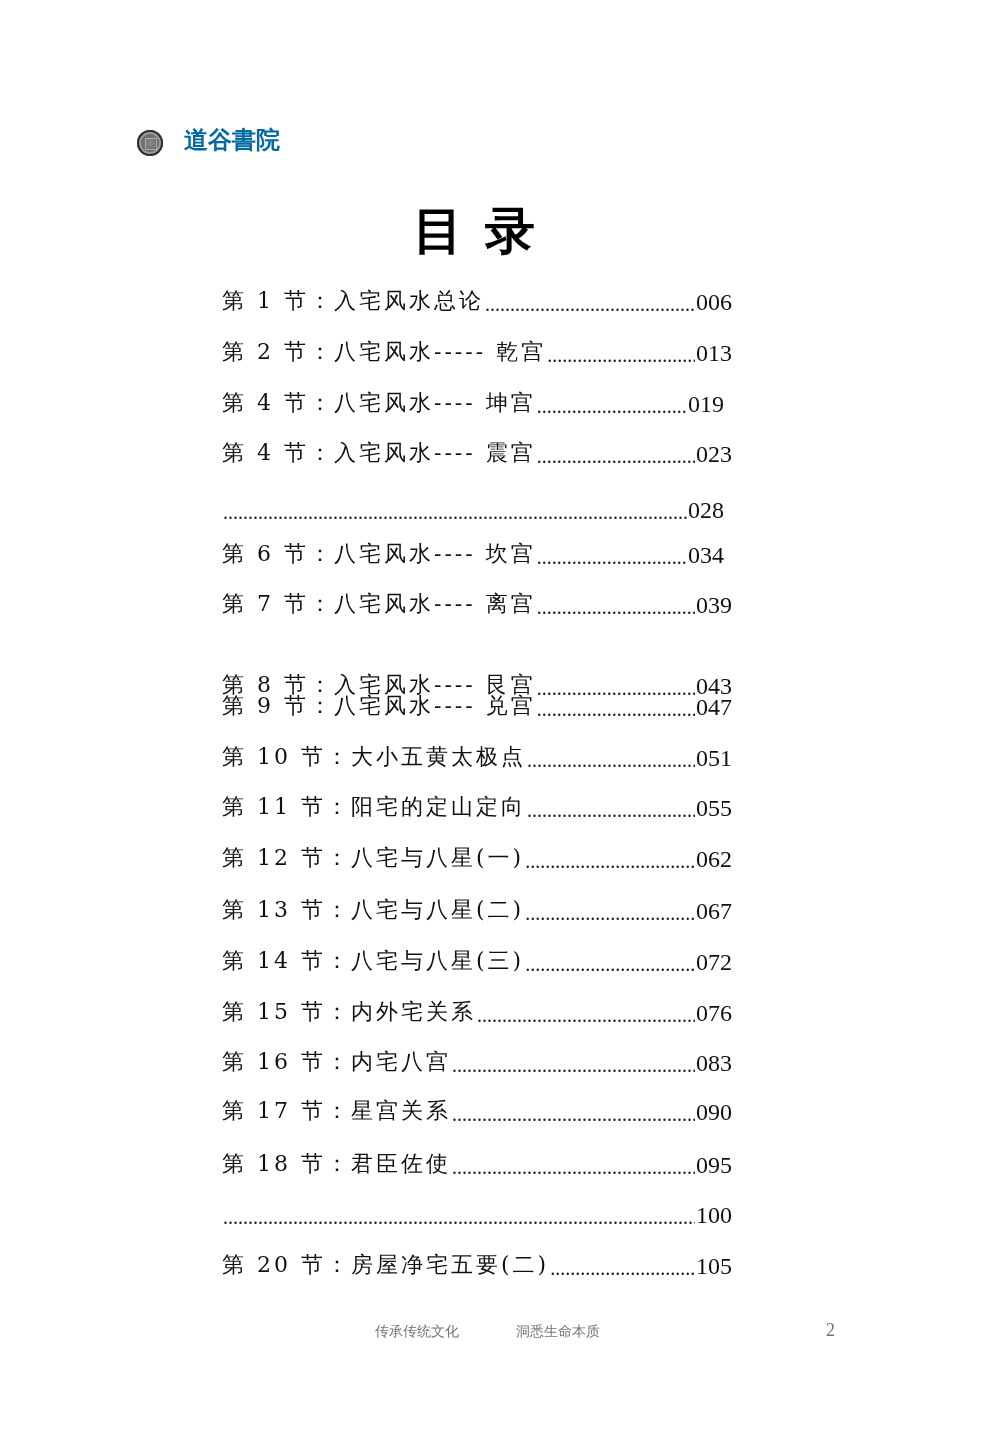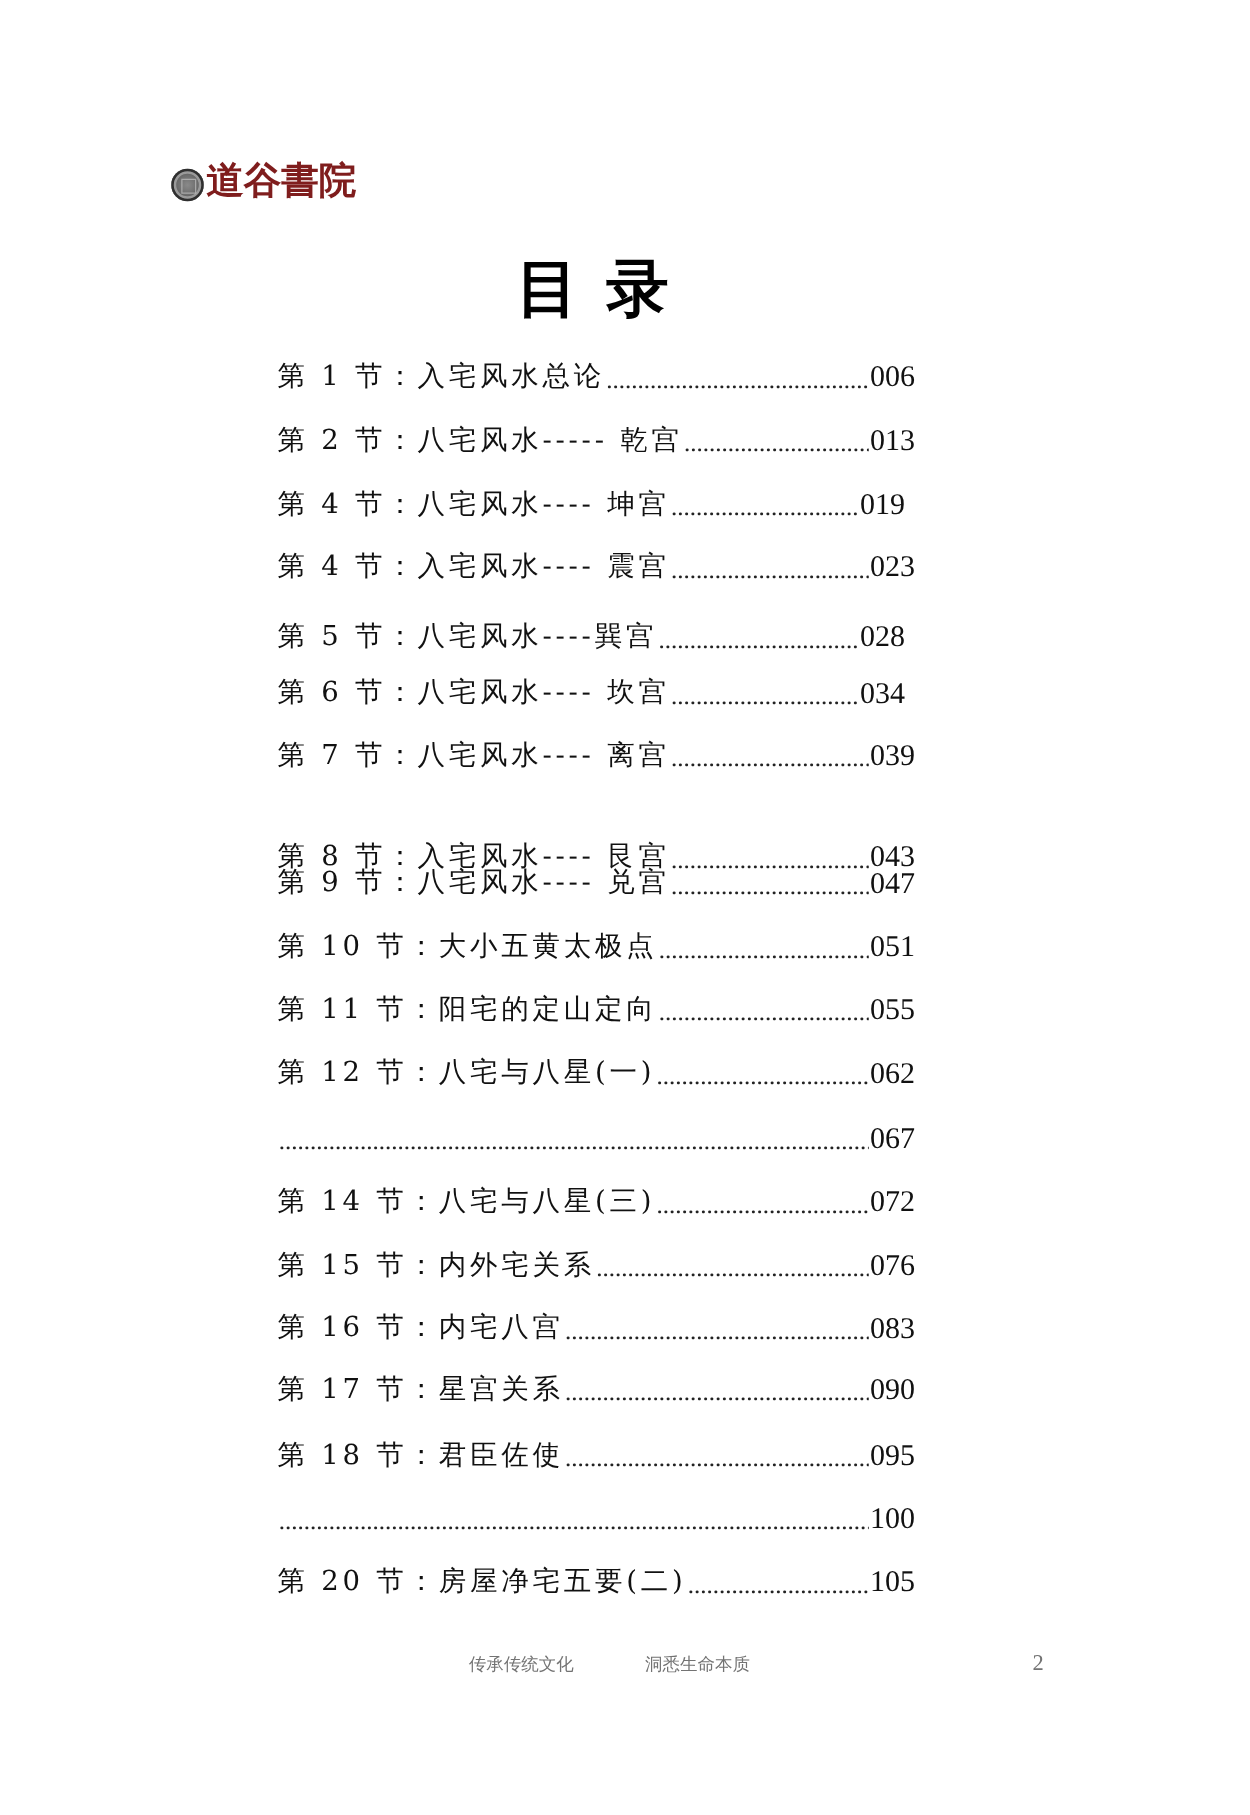--- a/index.html
+++ b/index.html
@@ -36,23 +36,24 @@
       content: "";
       position: absolute;
       left: 8px; top: 8px;
       width: 10px; height: 10px;
       border: 1px solid #cfcfcf;
       opacity: 0.6;
     }
     .logo-text {
       font-family: "DejaVu Sans", "Liberation Sans", sans-serif;
       font-weight: bold;
-      font-size: 30px;
+      font-size: 24px;
       letter-spacing: 0px;
-      color: #7f1d1d;
+      color: #0369a1;
+      margin-left: 19px;
     }
     .toc-title {
       position: absolute;
       left: 0;
       width: 948px;
       top: 198px;
       text-align: center;
       font-family: "DejaVu Sans", "Liberation Sans", sans-serif;
       font-weight: bold;
       font-size: 50px;
@@ -145,21 +146,20 @@
     <span class="toc-label">第 4 节：八宅风水---- 坤宫</span>
     <span class="toc-dots">....................................................................................................</span>
     <span class="toc-page">019</span>
   </div>
   <div class="toc-row" style="top:436px;width:510px">
     <span class="toc-label">第 4 节：入宅风水---- 震宫</span>
     <span class="toc-dots">....................................................................................................</span>
     <span class="toc-page">023</span>
   </div>
   <div class="toc-row" style="top:492px;width:502px">
-    <span class="toc-label">第 5 节：八宅风水----巽宫</span>
     <span class="toc-dots">....................................................................................................</span>
     <span class="toc-page">028</span>
   </div>
   <div class="toc-row" style="top:537px;width:502px">
     <span class="toc-label">第 6 节：八宅风水---- 坎宫</span>
     <span class="toc-dots">....................................................................................................</span>
     <span class="toc-page">034</span>
   </div>
   <div class="toc-row" style="top:587px;width:510px">
     <span class="toc-label">第 7 节：八宅风水---- 离宫</span>
@@ -185,20 +185,21 @@
     <span class="toc-label">第 11 节：阳宅的定山定向</span>
     <span class="toc-dots">....................................................................................................</span>
     <span class="toc-page">055</span>
   </div>
   <div class="toc-row" style="top:841px;width:510px">
     <span class="toc-label">第 12 节：八宅与八星(一)</span>
     <span class="toc-dots">....................................................................................................</span>
     <span class="toc-page">062</span>
   </div>
   <div class="toc-row" style="top:893px;width:510px">
+    <span class="toc-label">第 13 节：八宅与八星(二)</span>
     <span class="toc-dots">....................................................................................................</span>
     <span class="toc-page">067</span>
   </div>
   <div class="toc-row" style="top:944px;width:510px">
     <span class="toc-label">第 14 节：八宅与八星(三)</span>
     <span class="toc-dots">....................................................................................................</span>
     <span class="toc-page">072</span>
   </div>
   <div class="toc-row" style="top:995px;width:510px">
     <span class="toc-label">第 15 节：内外宅关系</span>

